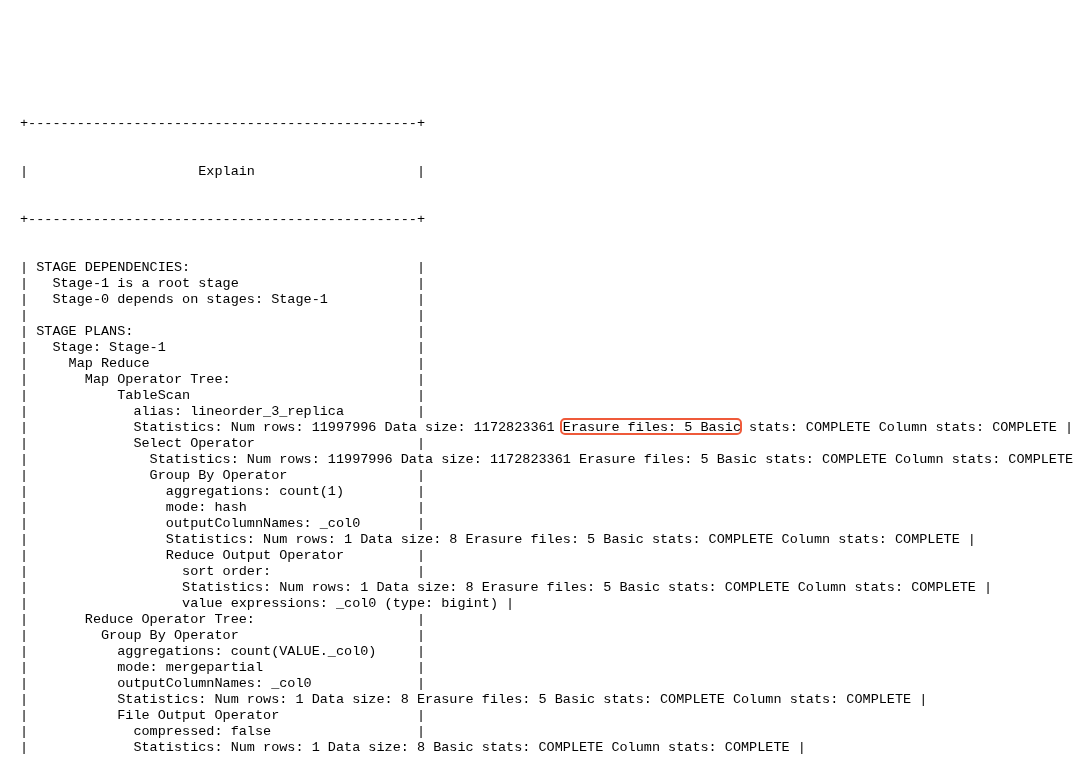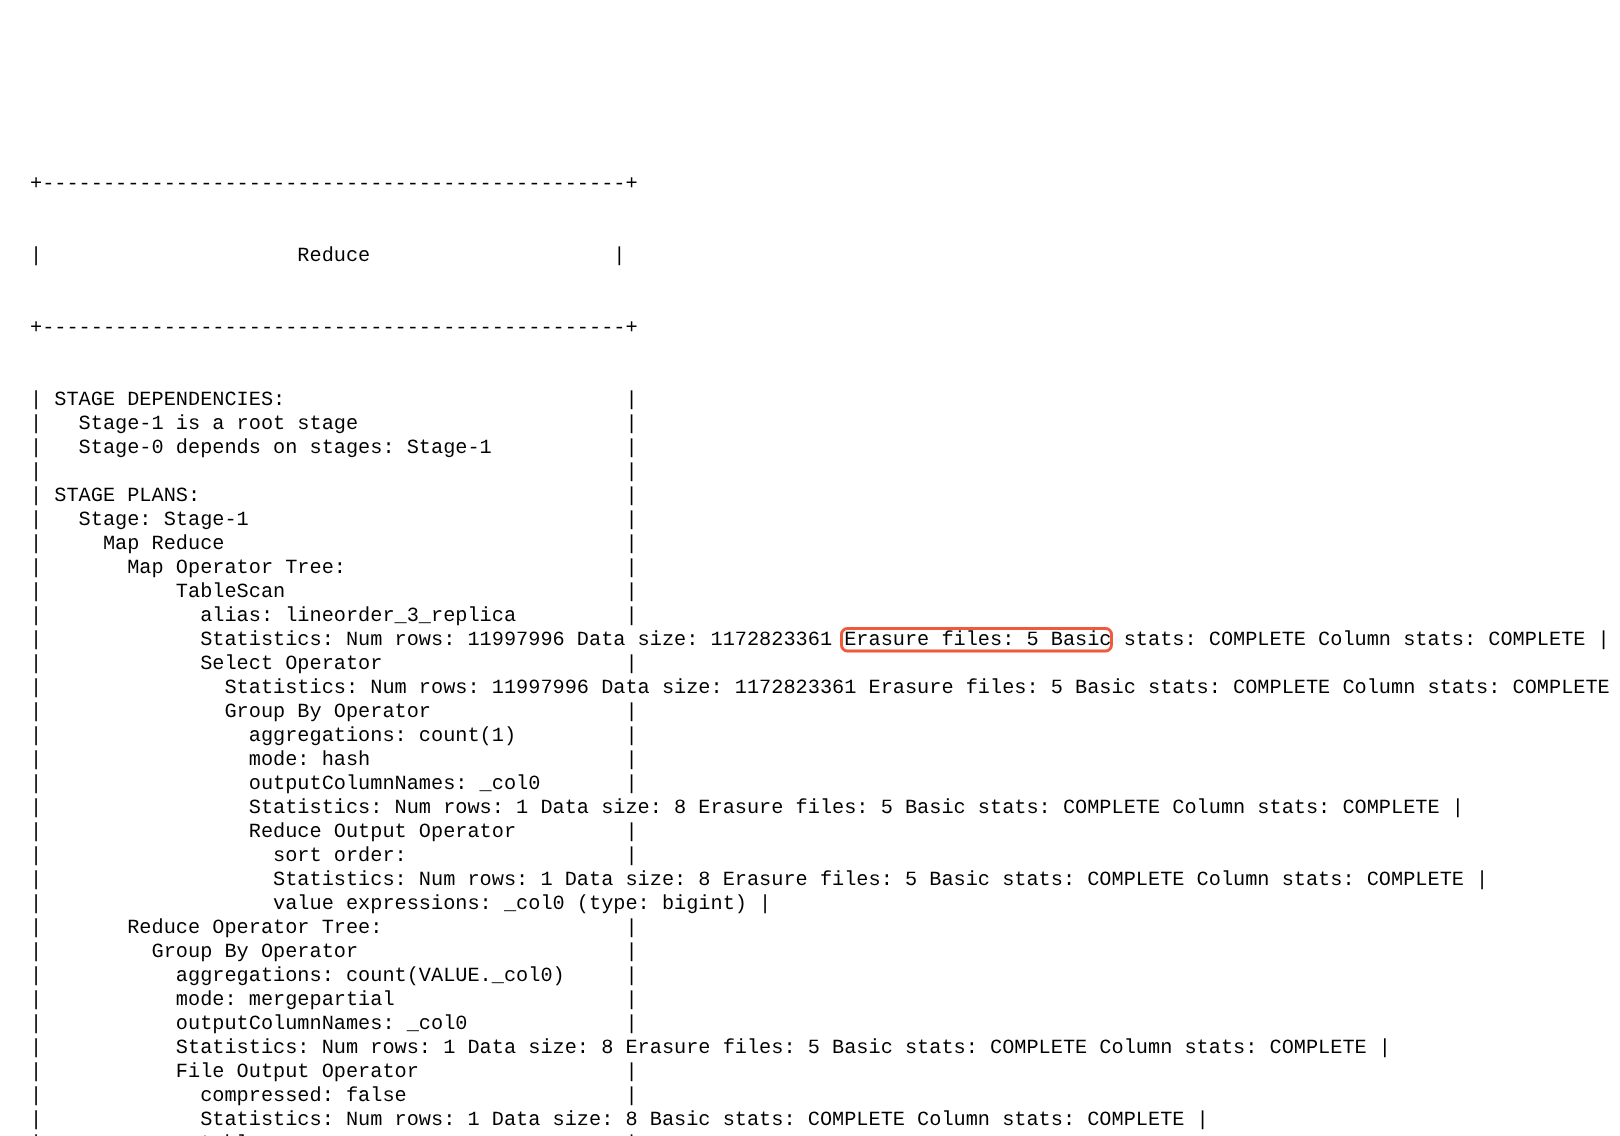--- a/index.html
+++ b/index.html
@@ -30,21 +30,21 @@
       pointer-events: none;
     }
   </style>
 </head>
 <body>
 
 
 
 <div class="explain-output">
   <span class="line">+------------------------------------------------+</span>
-  <span class="line">|                     Reduce                    |</span>
+  <span class="line">|                     Explain                    |</span>
   <span class="line">+------------------------------------------------+</span>
   <div id="body-lines"><span class="line">| STAGE DEPENDENCIES:                            |</span><span class="line">|   Stage-1 is a root stage                      |</span><span class="line">|   Stage-0 depends on stages: Stage-1           |</span><span class="line">|                                                |</span><span class="line">| STAGE PLANS:                                   |</span><span class="line">|   Stage: Stage-1                               |</span><span class="line">|     Map Reduce                                 |</span><span class="line">|       Map Operator Tree:                       |</span><span class="line">|           TableScan                            |</span><span class="line">|             alias: lineorder_3_replica         |</span><span class="line">|             Statistics: Num rows: 11997996 Data size: 1172823361 Erasure files: 5 Basic stats: COMPLETE Column stats: COMPLETE |</span><span class="line">|             Select Operator                    |</span><span class="line">|               Statistics: Num rows: 11997996 Data size: 1172823361 Erasure files: 5 Basic stats: COMPLETE Column stats: COMPLETE |</span><span class="line">|               Group By Operator                |</span><span class="line">|                 aggregations: count(1)         |</span><span class="line">|                 mode: hash                     |</span><span class="line">|                 outputColumnNames: _col0       |</span><span class="line">|                 Statistics: Num rows: 1 Data size: 8 Erasure files: 5 Basic stats: COMPLETE Column stats: COMPLETE |</span><span class="line">|                 Reduce Output Operator         |</span><span class="line">|                   sort order:                  |</span><span class="line">|                   Statistics: Num rows: 1 Data size: 8 Erasure files: 5 Basic stats: COMPLETE Column stats: COMPLETE |</span><span class="line">|                   value expressions: _col0 (type: bigint) |</span><span class="line">|       Reduce Operator Tree:                    |</span><span class="line">|         Group By Operator                      |</span><span class="line">|           aggregations: count(VALUE._col0)     |</span><span class="line">|           mode: mergepartial                   |</span><span class="line">|           outputColumnNames: _col0             |</span><span class="line">|           Statistics: Num rows: 1 Data size: 8 Erasure files: 5 Basic stats: COMPLETE Column stats: COMPLETE |</span><span class="line">|           File Output Operator                 |</span><span class="line">|             compressed: false                  |</span><span class="line">|             Statistics: Num rows: 1 Data size: 8 Basic stats: COMPLETE Column stats: COMPLETE |</span><span class="line">|             table:                             |</span></div>
   
   
   <div id="hl" class="highlight-box" style="left: 539.781px; top: 334px; width: 182.25px; height: 17px;"></div>
 </div>
 
 
 
 

